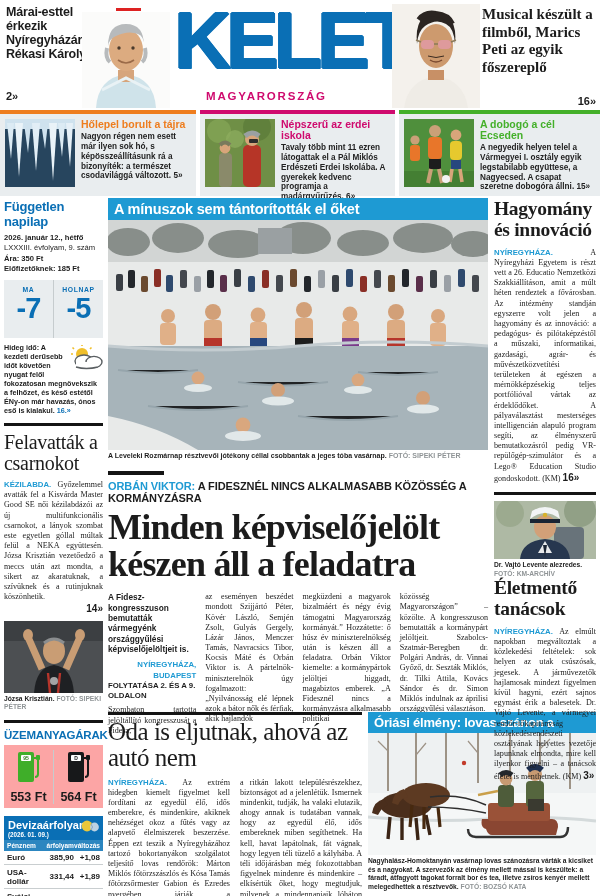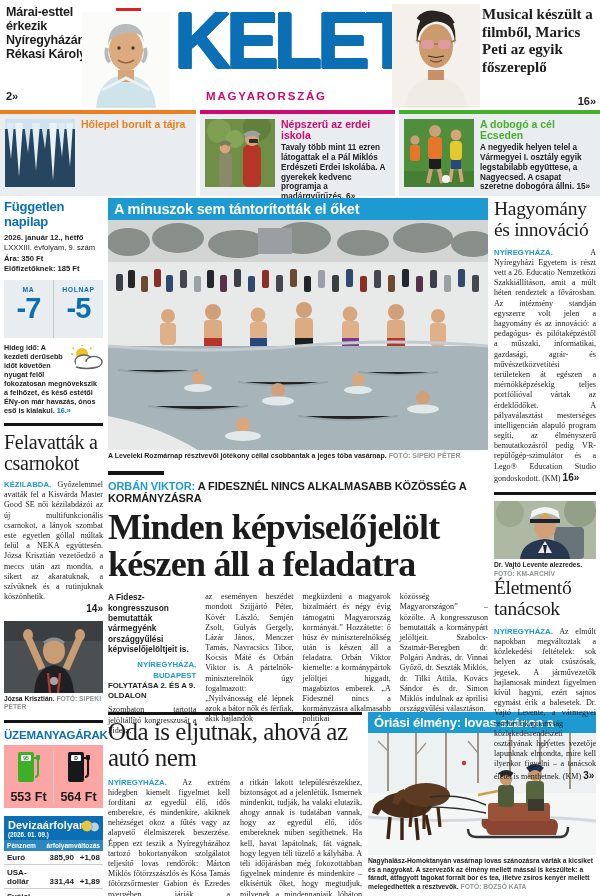--- a/index.html
+++ b/index.html
@@ -59,21 +59,21 @@
   .fuel-price{font-size:12.5px;font-weight:800;margin-top:2px}
   .cur{margin-top:8px}
   .cur-head{background:#0a6fb5;color:#fff;padding:3px 4px 2px;position:relative}
   .cur-title{font-size:11px;font-weight:800}
   .cur-date{font-size:6.3px;font-weight:700}
   .cur-globe{position:absolute;right:3px;top:4px}
   .cur-cols{display:flex;background:#2c86c0;color:#fff;font-size:6.6px;font-weight:700;padding:2px 3px}
   .cur-cols span:nth-child(1){flex:1}
   .cur-cols span:nth-child(2){width:32px;text-align:right}
   .cur-cols span:nth-child(3){width:26px;text-align:right}
-  .cur-row{display:flex;font-size:8px;font-weight:700;padding:2.4px 3px;border-bottom:1px solid #c9ced0;align-items:flex-end}
+  .cur-row{display:flex;font-size:8px;font-weight:700;padding:2.4px 3px;border-bottom:1px solid #c9ced0;align-items:center}
   .cur-row span:nth-child(1){flex:1}
   .cur-row span:nth-child(2){width:32px;text-align:right}
   .cur-row span:nth-child(3){width:26px;text-align:right}
 
   
   .center-col{position:absolute;left:108px;top:198px;width:380px}
   .band-blue{background:#1e9ad3;color:#fff;font-weight:800;font-size:14.5px;padding:3px 6px 0;height:22px;letter-spacing:-.2px}
   .main-photo{width:380px;height:230px}
   .main-photo svg{width:100%;height:100%;display:block}
   .main-cap{font-size:7px;font-weight:700;padding-top:2px}
@@ -97,21 +97,21 @@
 
   
   .sleigh{position:absolute;left:368px;top:712px;width:228px}
   .sleigh .band-blue{font-size:13px;height:21px;padding-top:3px}
   .sleigh-photo{width:228px;height:122px}
   .sleigh-photo svg{width:100%;height:100%;display:block}
   .sleigh-cap{font-size:6.7px;font-weight:700;line-height:1.3;margin-top:2px}
 
   
   .right-col{position:absolute;left:494px;top:199px;width:102px}
-  .h-right{font-family:"Liberation Serif",serif;font-size:19.5px;line-height:1.07;font-weight:normal;letter-spacing:-.3px}
+  .h-right{font-family:"Liberation Serif",serif;font-size:19.5px;line-height:1.07;font-weight:bold;letter-spacing:-.3px}
   .right-col .body-s{margin-top:7px}
   .police-photo{width:102px;height:58px;margin-top:2px}
   .police-photo svg{width:100%;height:100%;display:block}
   .mt8{}
 </style>
 </head>
 <body>
 
 <div class="page">
 
@@ -170,20 +170,21 @@
           <polygon points="19,4 26,4 23,34" fill="#cfe2ee"></polygon>
           <polygon points="27,4 35,4 31,52" fill="#e2eef6"></polygon>
           <polygon points="36,4 43,4 40,30" fill="#cfe2ee"></polygon>
           <polygon points="44,4 52,4 48,62" fill="#eaf3f8"></polygon>
           <polygon points="53,4 60,4 57,38" fill="#dcebf4"></polygon>
           <polygon points="61,4 68,4 65,48" fill="#e6f0f7"></polygon>
         </svg>
       </div>
       <div>
         <div class="teaser-title" style="color:#ee7d1e">Hőlepel borult a tájra</div>
+        <div class="teaser-text"><span>Nagyon régen nem esett már ilyen sok hó, s képösszeállításunk rá a bizonyíték: a természet csodavilággá változott.</span> <span class="pref">5»</span></div>
       </div>
     </div>
   </div>
 
   <div class="teaser" style="left:200px;width:195px">
     <div class="bar" style="background:#cf0a6e"></div>
     <div class="teaser-inner">
       <div class="teaser-photo">
         <svg viewBox="0 0 70 68" preserveAspectRatio="none">
           <rect width="70" height="68" fill="#6f8f46"></rect>

